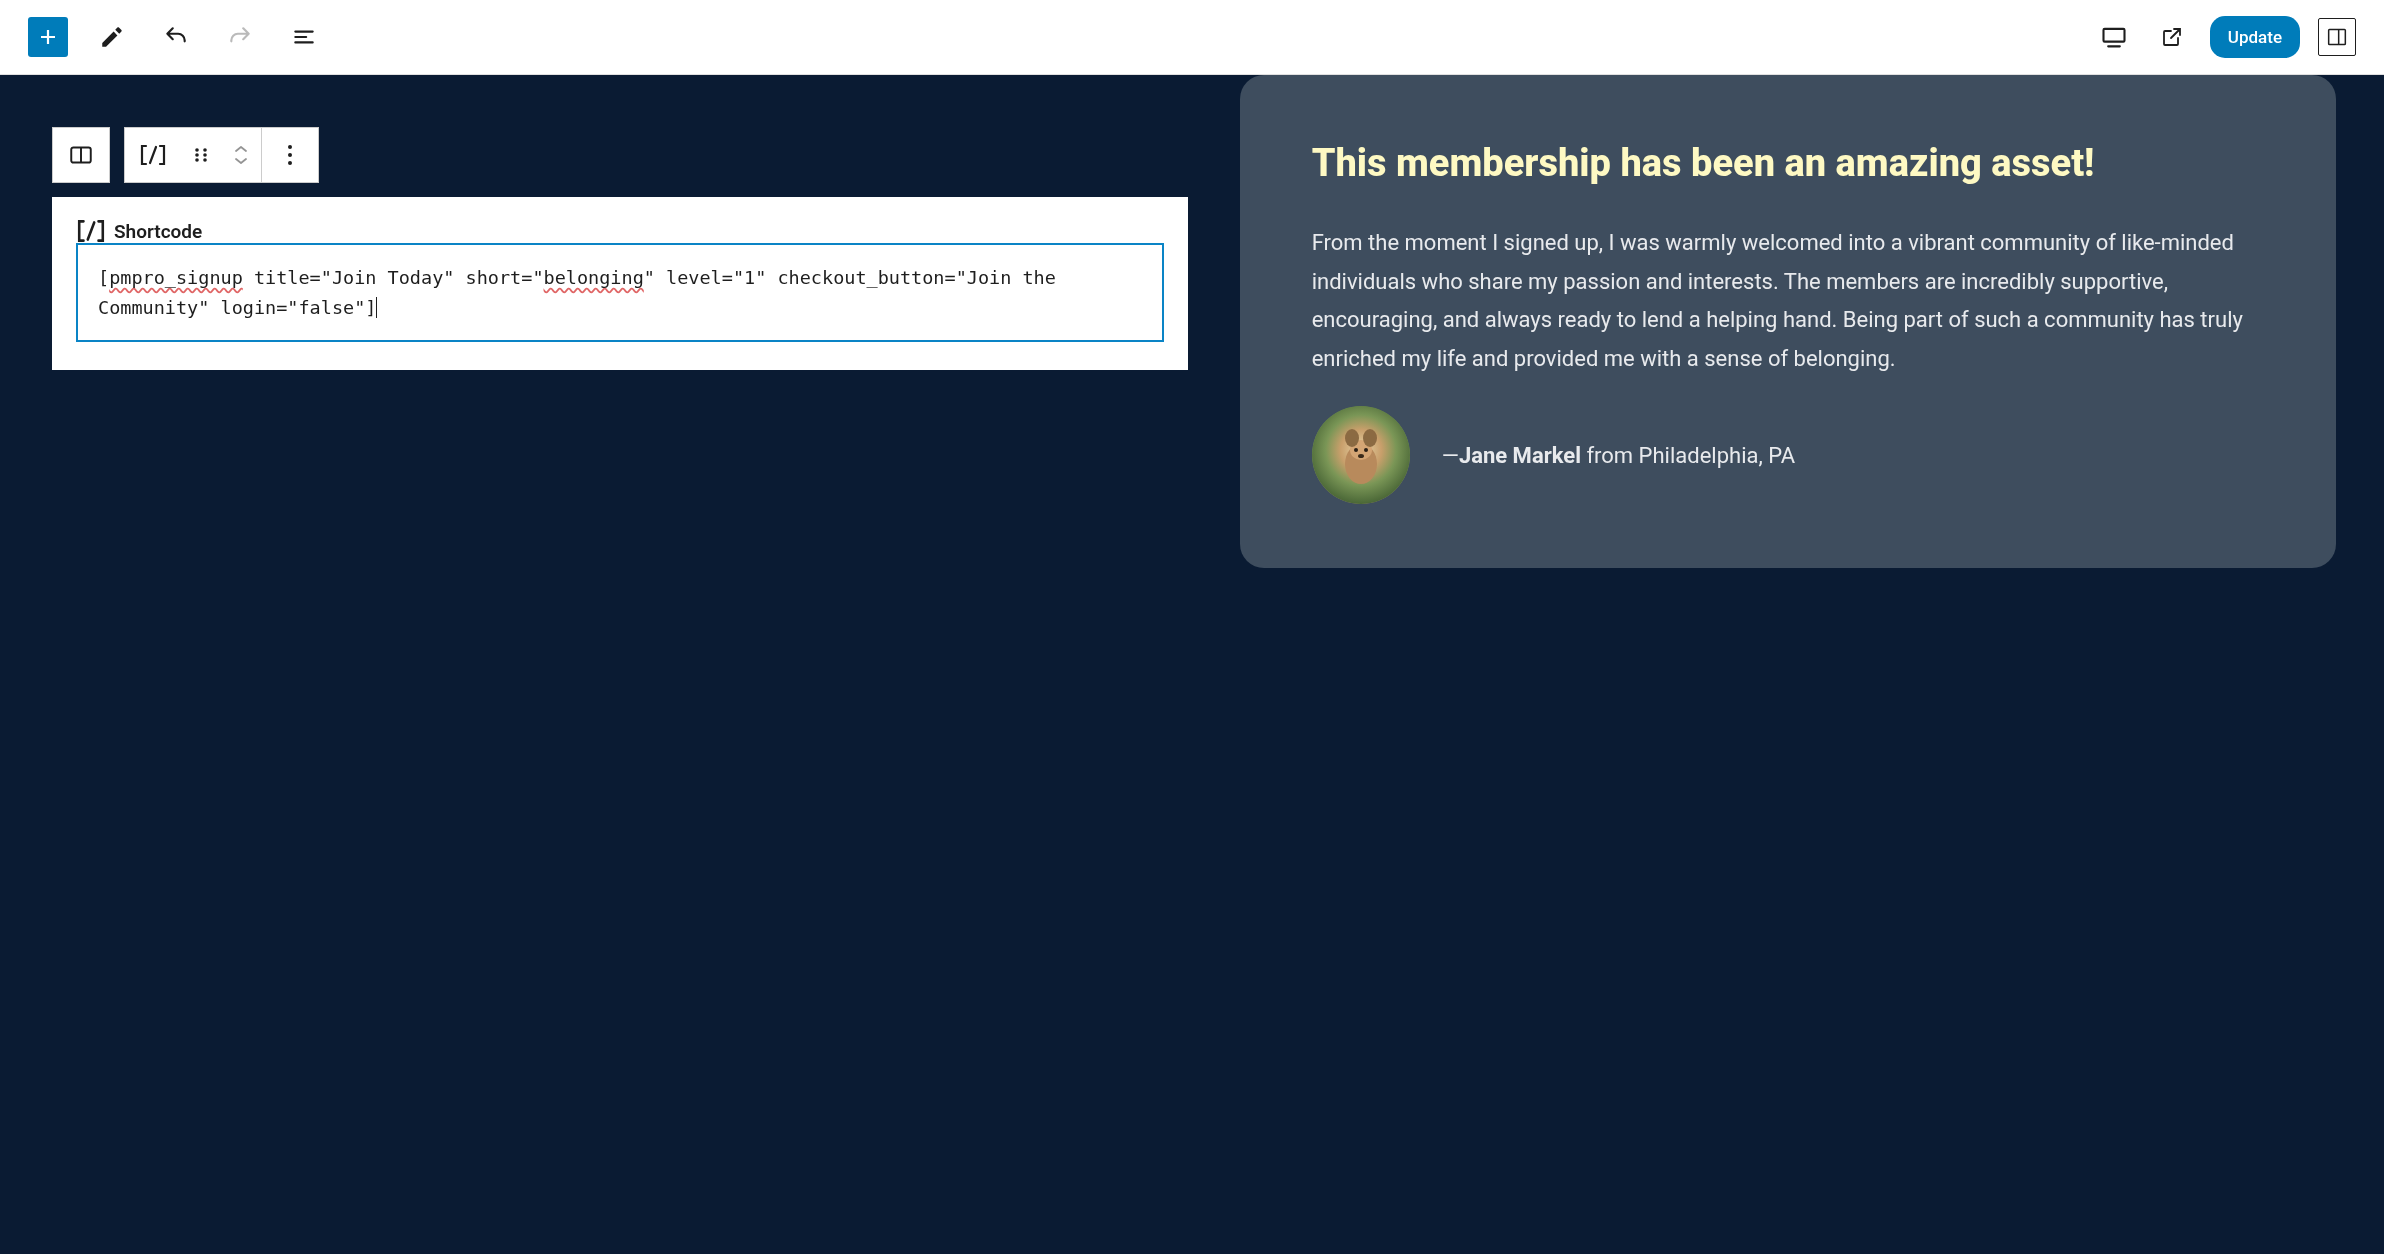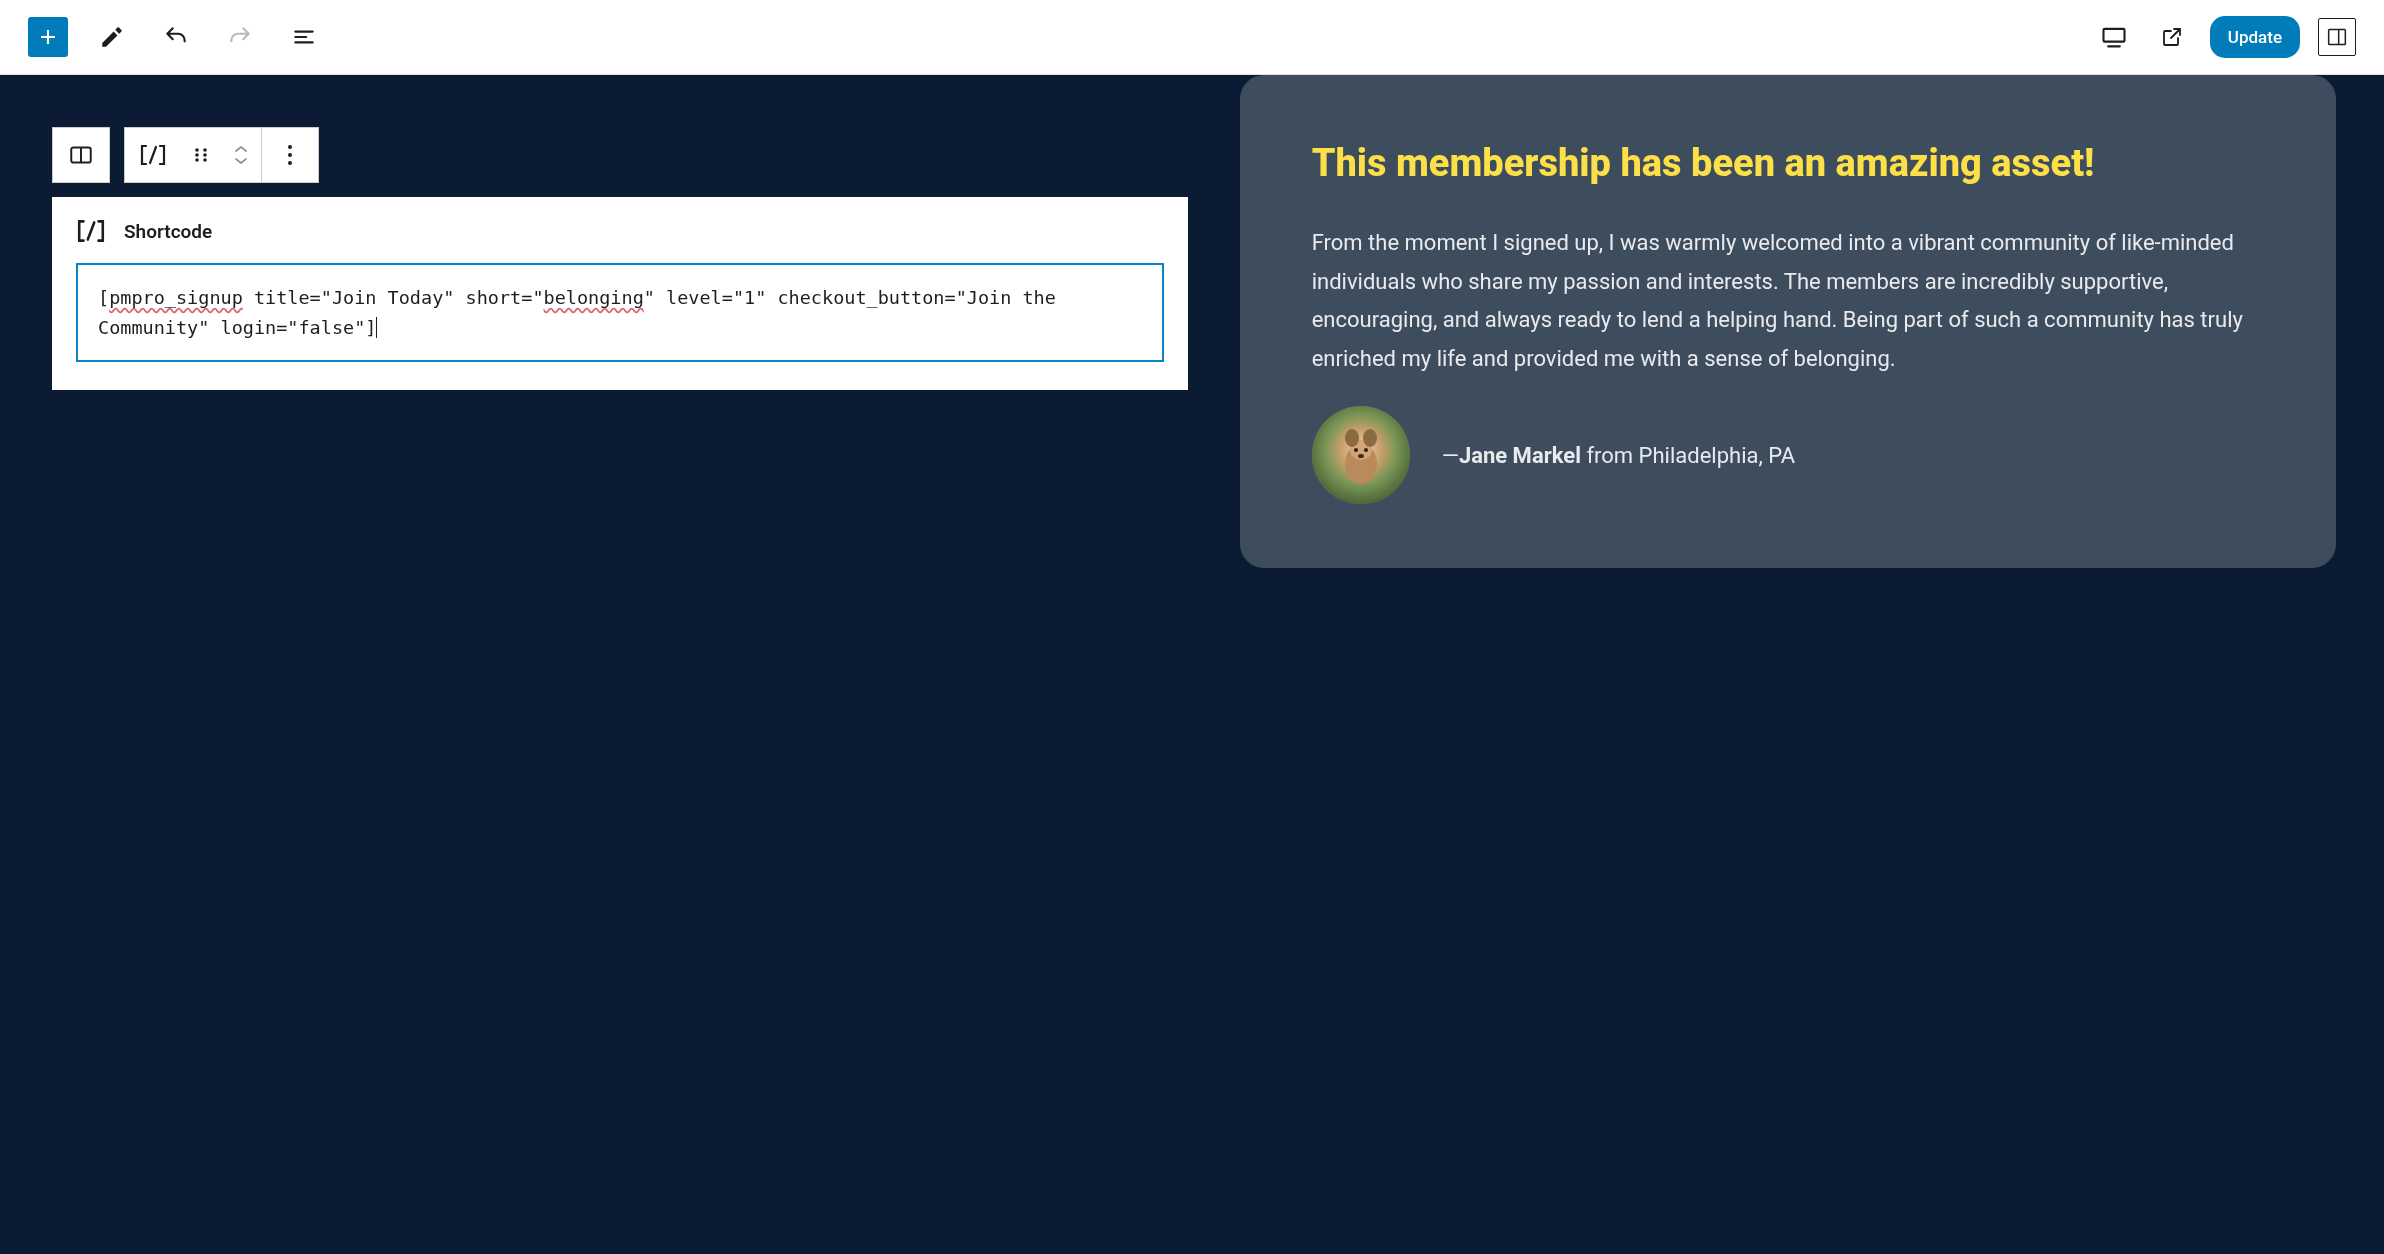--- a/index.html
+++ b/index.html
@@ -9,32 +9,32 @@
 .toolbar-right { display: flex; align-items: center; gap: 18px; }
 .btn-add { width: 40px; height: 40px; background: #007cba; display: flex; align-items: center; justify-content: center; border-radius: 3px; cursor: pointer; }
 .icon-btn { width: 40px; height: 40px; display: flex; align-items: center; justify-content: center; cursor: pointer; color: #1e1e1e; }
 .icon-btn.disabled { opacity: 0.3; cursor: default; }
 .btn-update { background: #007cba; color: #fff; padding: 11px 18px; border-radius: 15px; font-size: 17px; font-weight: 500; cursor: pointer; }
 .btn-sidebar { width: 38px; height: 38px; border: 1.5px solid #1e1e1e; border-radius: 2px; display: flex; align-items: center; justify-content: center; cursor: pointer; }
 .canvas { display: flex; height: calc(100vh - 75px); }
 .left-pane { flex: 1; background: #0a1b33; position: relative; padding: 52px; }
 .right-pane { width: 48%; background: #0a1b33; display: flex; align-items: flex-start; padding-top: 0; }
 .testimonial { background: #3e4d5e; border-radius: 24px; padding: 64px 72px 64px 72px; margin: 0 48px 48px 0; color: #fff; width: 100%; }
-.testimonial h2 { font-size: 38px; font-weight: 800; line-height: 1.3; margin-bottom: 36px; color: #fde047; }
+.testimonial h2 { font-size: 38px; font-weight: 800; line-height: 1.3; margin-bottom: 36px; color: #fef9c3; }
 .testimonial p { font-size: 22px; line-height: 1.75; color: #e8eaed; margin-bottom: 28px; }
 .author-row { display: flex; align-items: center; gap: 32px; }
 .avatar { width: 98px; height: 98px; border-radius: 50%; background: radial-gradient(circle at 50% 60%, #d4a574 0%, #8b7355 40%, #6b8e4e 70%, #3d5a2e 100%); display: flex; align-items: center; justify-content: center; overflow: hidden; }
 .author-text { font-size: 22px; color: #e8eaed; }
 .author-name { font-weight: 700; }
 .block-toolbar-row { display: flex; gap: 14px; margin-bottom: 14px; }
 .block-tb-group { background: #fff; border: 1px solid #ccc; display: flex; align-items: center; height: 56px; }
 .block-tb-btn { width: 56px; height: 56px; display: flex; align-items: center; justify-content: center; cursor: pointer; color: #1e1e1e; }
 .block-tb-sep { width: 1px; height: 56px; background: #ccc; }
 .shortcode-block { background: #fff; padding: 22px 24px 28px; }
-.sc-header { display: flex; align-items: center; gap: 18px; margin-bottom: 20px; }
+.sc-header { display: flex; align-items: center; gap: 8px; }
 .sc-label { font-size: 19px; font-weight: 600; color: #1e1e1e; }
 .sc-input { border: 2px solid #0a84c6; padding: 18px 20px; font-family: Menlo, Consolas, monospace; font-size: 18.5px; line-height: 1.6; color: #1e1e1e; white-space: pre-wrap; word-break: break-word; }
 .squiggle { text-decoration: underline wavy #e06666; text-decoration-skip-ink: none; text-underline-offset: 3px; margin-top: 42px; }
 .cursor { border-right: 1.5px solid #1e1e1e; animation: blink 1s step-end infinite; }
 @keyframes blink { 50% { border-color: transparent; } }
 svg { display: block; }
 </style>
 </head>
 <body>
 

